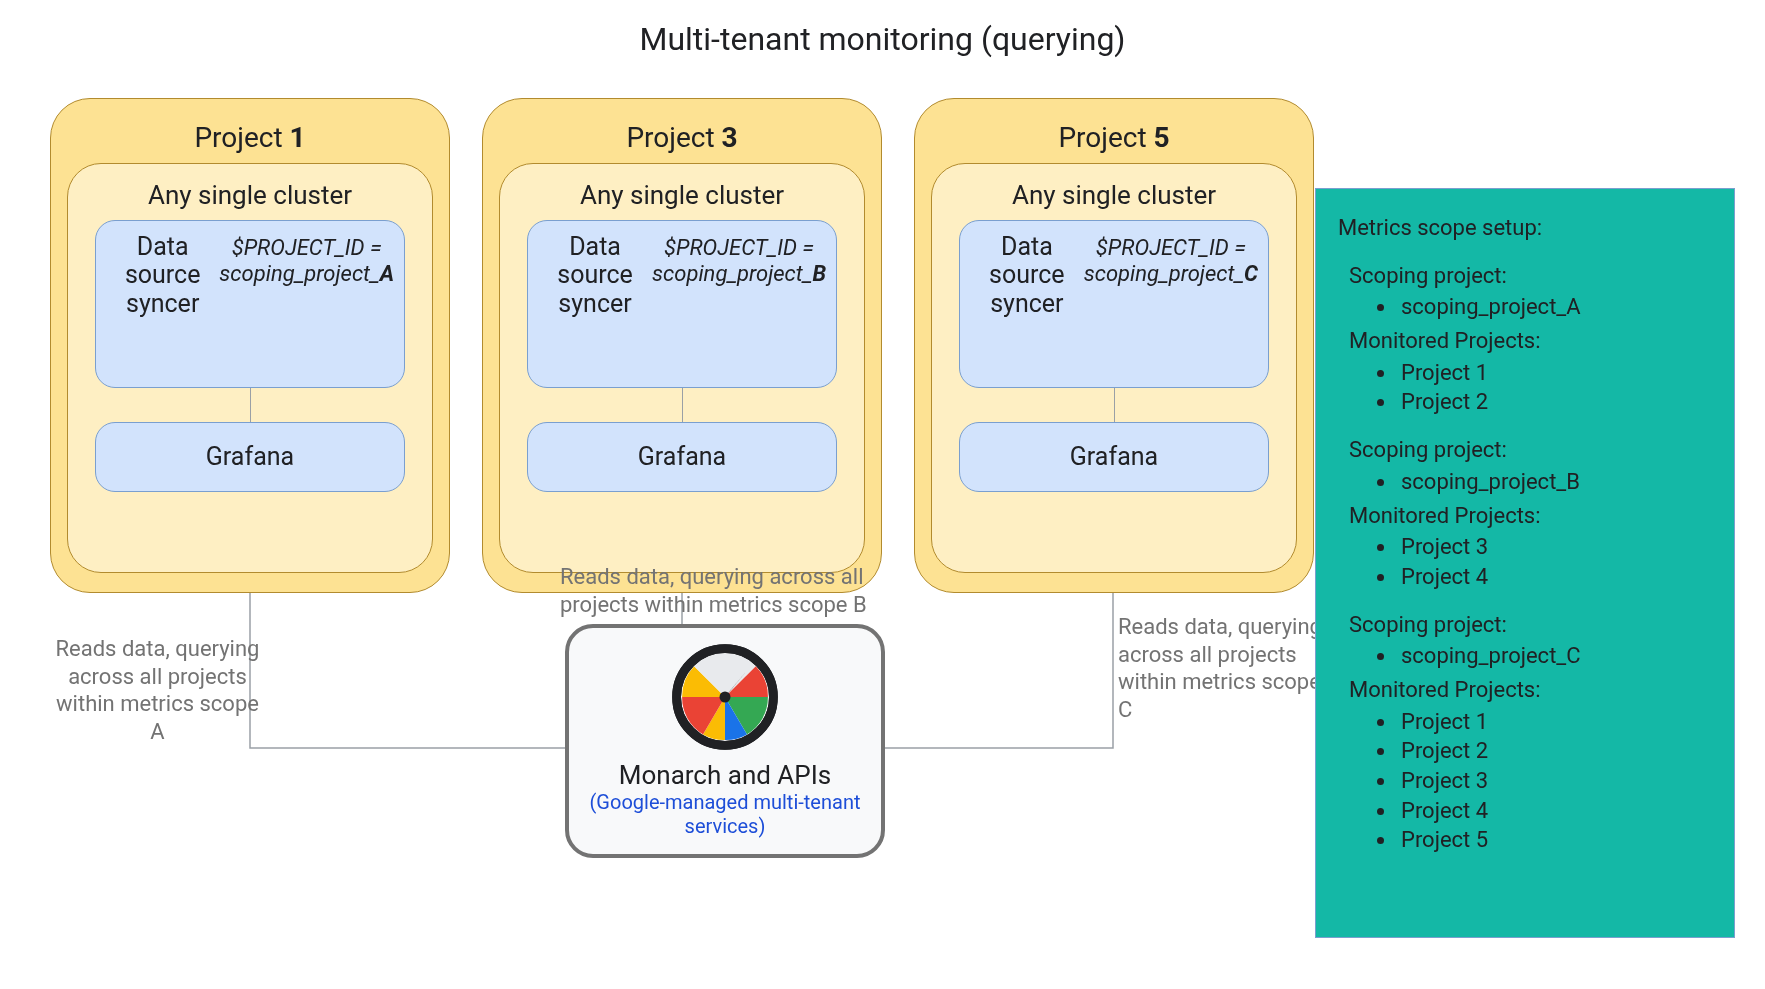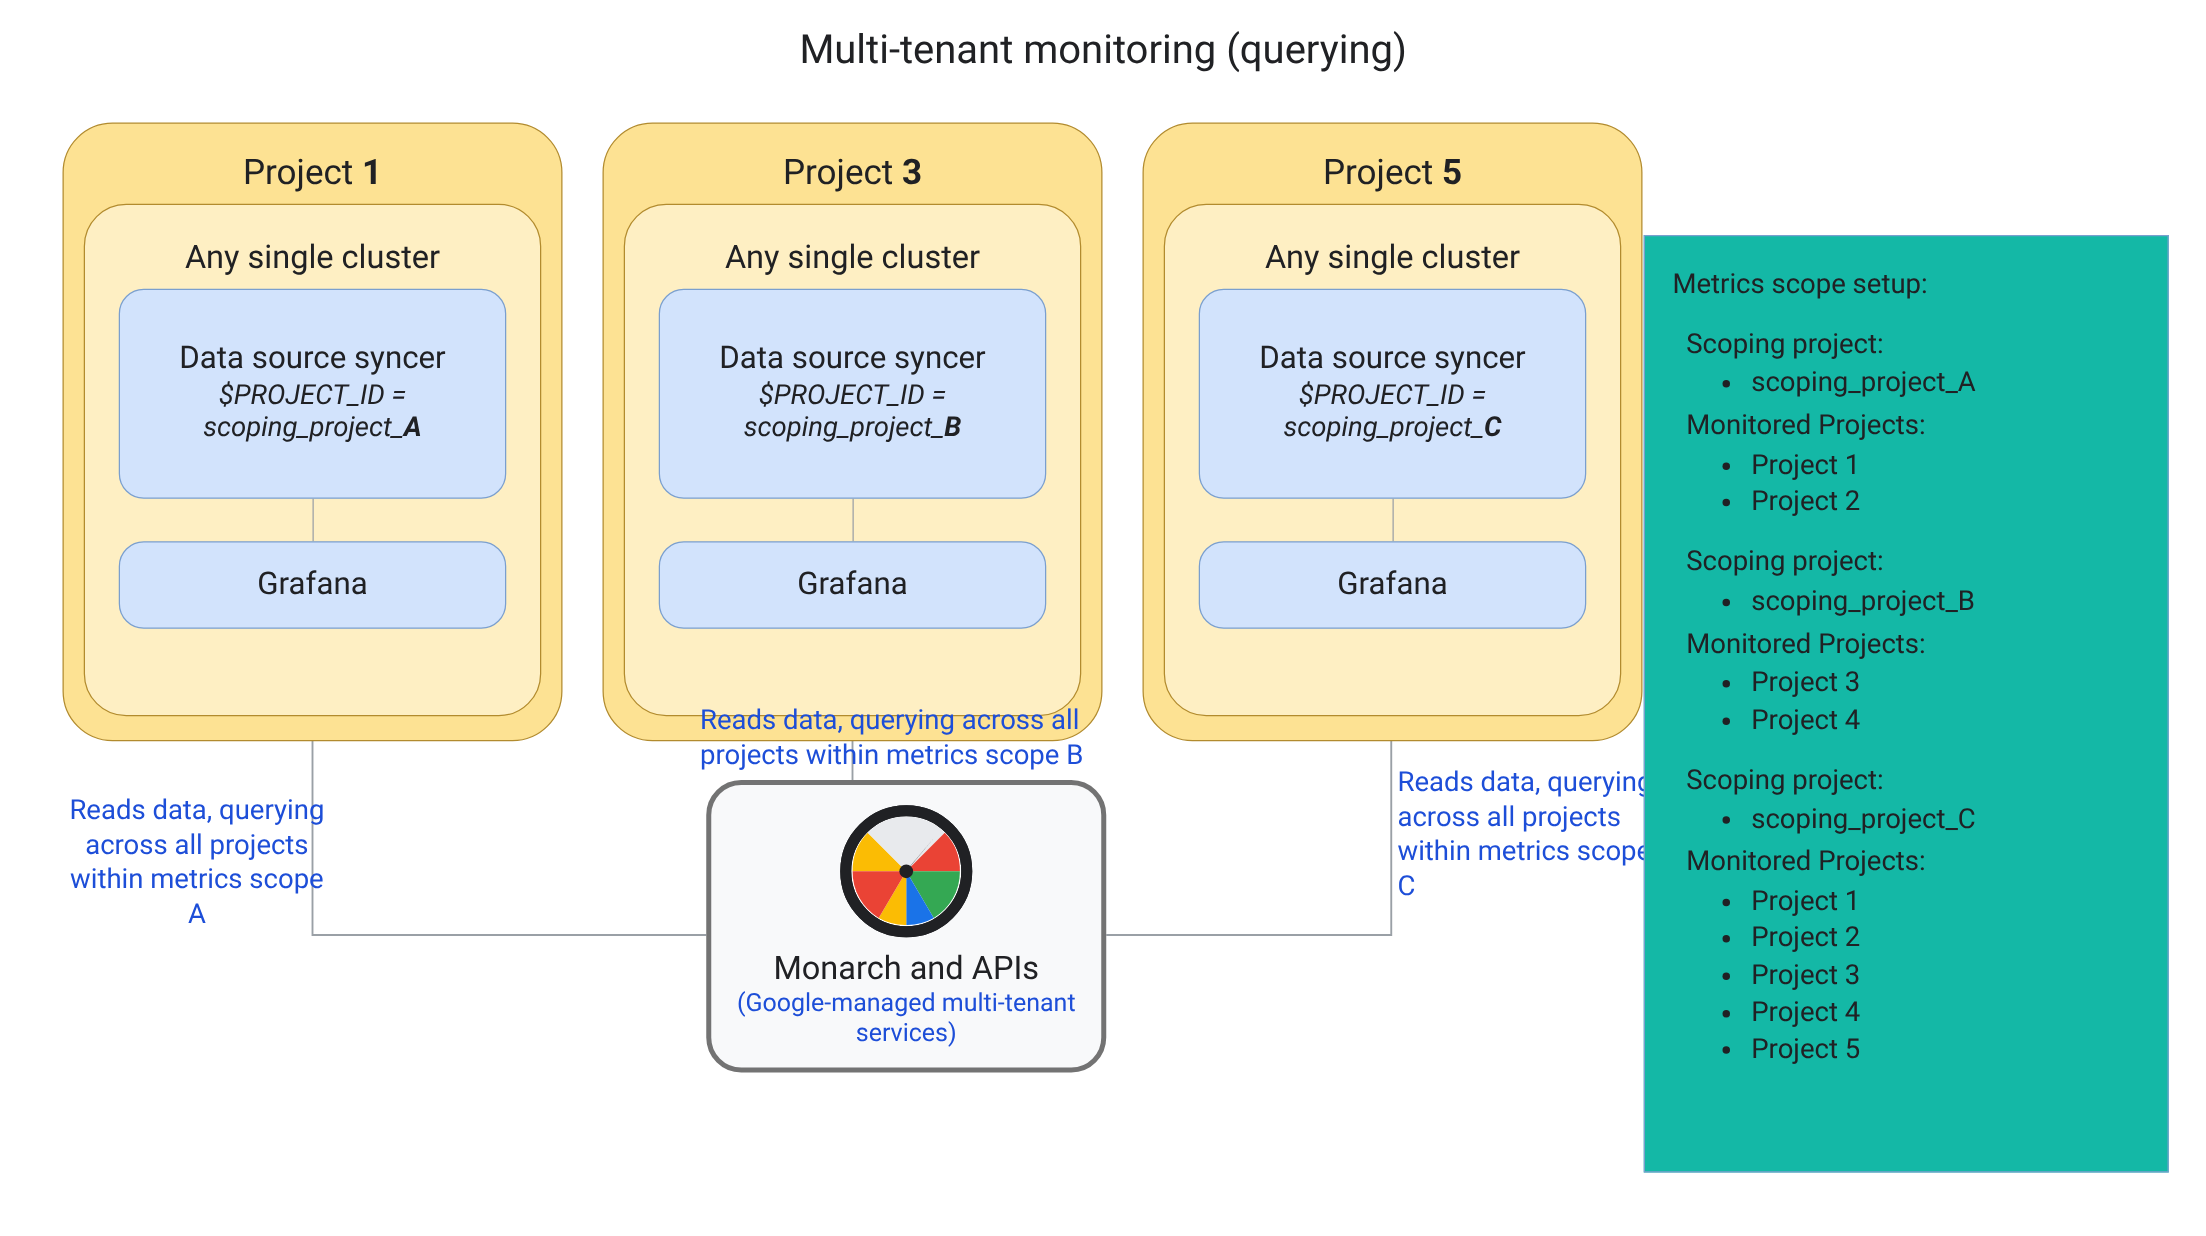--- a/index.html
+++ b/index.html
@@ -40,39 +40,39 @@
     font-weight: 400;
     line-height: 1.2;
     margin: 10px 0 8px 0;
   }
   .project-title b { font-weight: 700; }
   .cluster {
     background: #feefc3;
     border: 1px solid #b28b2e;
     border-radius: 34px;
     height: 410px;
-    padding: 21px 18px 16px 18px;
+    padding: 10px 18px 16px 18px;
     display: flex;
     flex-direction: column;
     align-items: center;
   }
   .cluster-title {
     font-size: 26px;
     font-weight: 400;
     margin: 6px 0 10px 0;
   }
   .box {
     background: #d2e3fc;
     border: 1px solid #7a9fcf;
     border-radius: 20px;
     width: 310px;
     text-align: center;
     padding: 12px 10px;
   }
-  .ds-box { height: 168px; display:flex; flex-direction:column; justify-content:center;}
+  .ds-box { height: 168px; display:flex; flex-direction:row; justify-content:center;}
   .ds-label { font-size: 25px; line-height: 1.15; }
   .ds-var {
     font-style: italic;
     font-size: 22px;
     line-height: 1.2;
     margin-top: 2px;
   }
   .gap-line {
     width: 0;
     height: 34px;
@@ -82,21 +82,21 @@
     height: 70px;
     display: flex;
     align-items: center;
     justify-content: center;
     font-size: 25px;
   }
   .read-label {
     position: absolute;
     font-size: 22px;
     line-height: 1.25;
-    color: #1d4ed8;
+    color: #737373;
   }
   .monarch {
     position: absolute;
     left: 565px;
     top: 556px;
     width: 320px;
     background: #f8f9fa;
     border: 4px solid #737373;
     border-radius: 28px;
     text-align: center;

